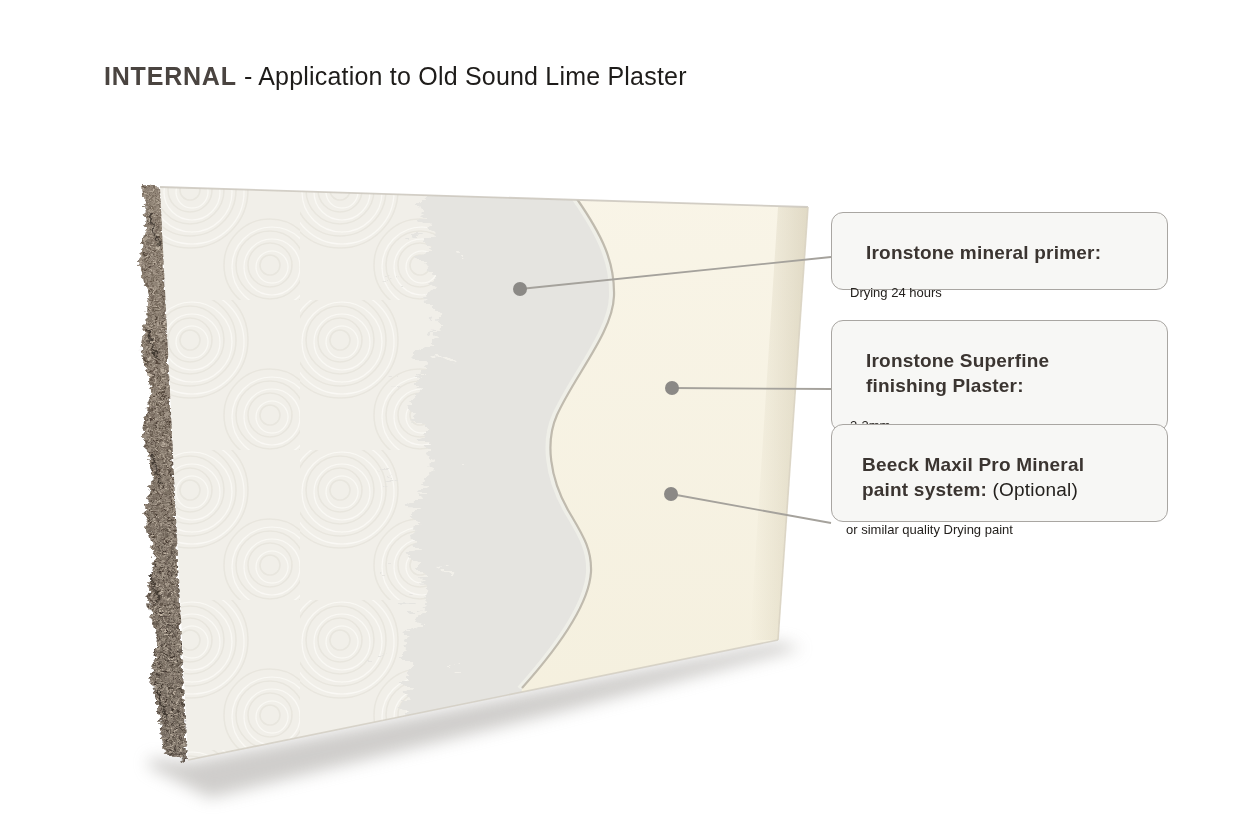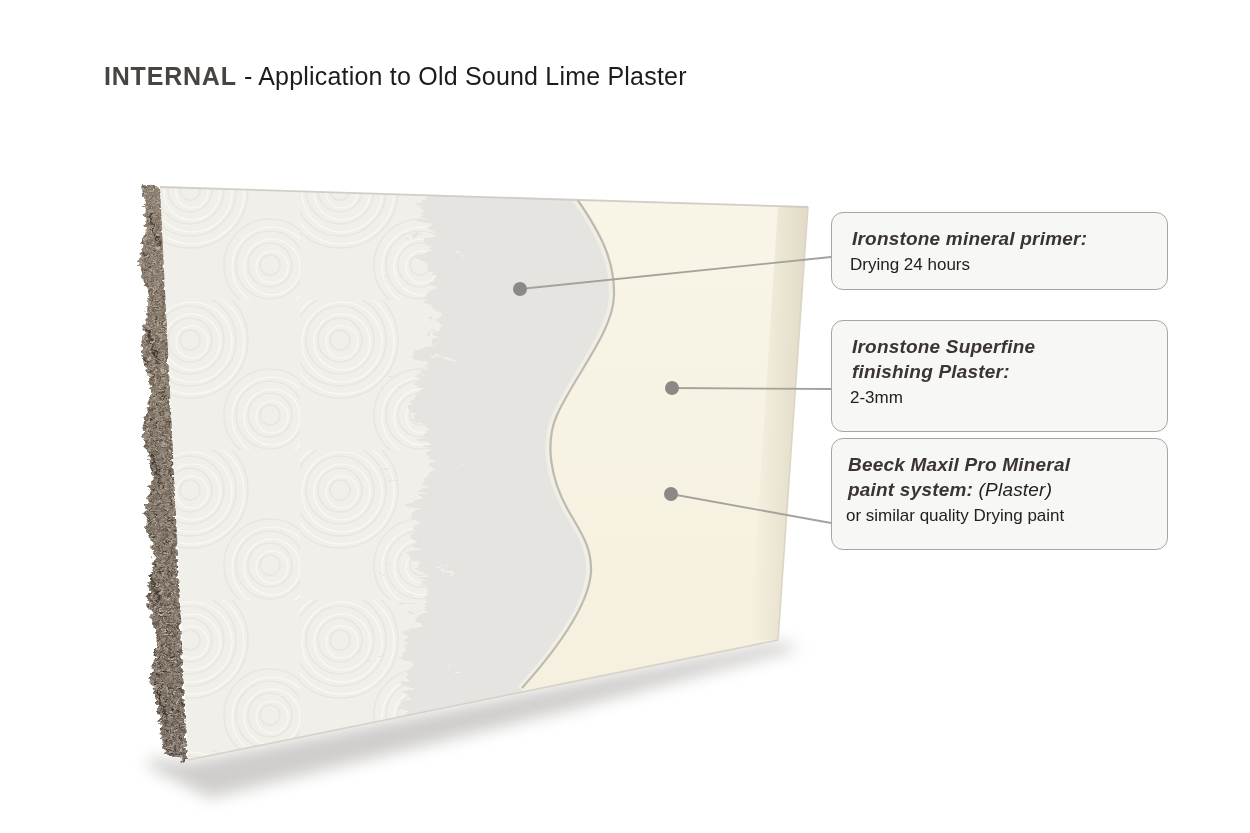--- a/index.html
+++ b/index.html
@@ -23,29 +23,29 @@
   
   .callout{
     position:absolute;left:831px;width:337px;box-sizing:border-box;
     background:var(--box-bg,#f7f7f5);
     border:1.5px solid var(--box-border,#a9a6a2);
     border-radius:12px;
     padding:11px 18px 0 18px;
   }
   .callout.c1{top:212px;height:78px;}
   .callout.c2{top:320px;height:112px;}
-  .callout.c3{top:438px;height:112px;padding-left:14px;}
+  .callout.c3{top:424px;height:98px;padding-left:14px;}
   .c-title{
-    margin:2px;font-size:19px;line-height:25px;font-weight:700;
-    color:var(--title-text,#3b3531);letter-spacing:.2px;font-style:italic;
+    margin:16px;font-size:19px;line-height:25px;font-weight:700;
+    color:var(--title-text,#3b3531);letter-spacing:.2px;
   }
   .c-title .b{white-space:pre-line;}
   .c-title .sfx{font-weight:400;color:var(--body-text,#24211e);}
   .c-body{
-    margin:1px 0 0 0;font-size:17px;line-height:24px;font-weight:400;
+    margin:1px 0 0 0;font-size:13px;line-height:24px;font-weight:400;
     color:var(--body-text,#24211e);
   }
 </style>
 </head>
 <body>
 
 <div class="canvas">
 
   <h1 class="page-heading"><span class="t-bold">INTERNAL</span><span> - Application to Old Sound Lime Plaster</span></h1>
 
@@ -183,17 +183,17 @@
   </div>
 
   <div class="callout c2">
     <p class="c-title"><span class="b">Ironstone Superfine
 finishing Plaster:</span><span class="sfx"></span></p>
     <p class="c-body">2-3mm</p>
   </div>
 
   <div class="callout c3">
     <p class="c-title"><span class="b">Beeck Maxil Pro Mineral
-paint system:</span><span class="sfx"> (Plaster)</span></p>
+paint system:</span><span class="sfx"> (Optional)</span></p>
     <p class="c-body">or similar quality Drying paint</p>
   </div>
 
 </div>
 
 </body></html>

